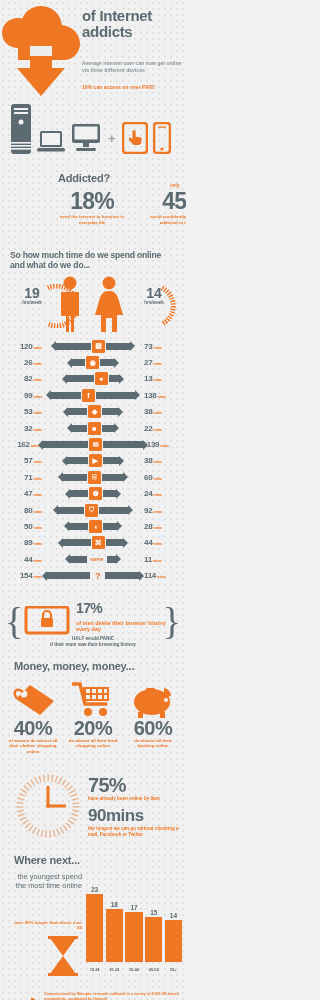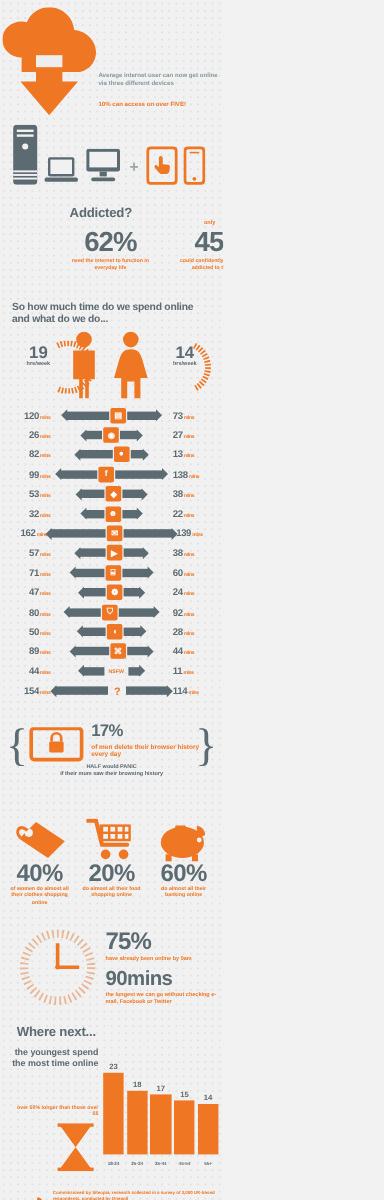--- a/index.html
+++ b/index.html
@@ -116,21 +116,21 @@
   .clockwrap{position:relative;height:88px;}
   .clk{position:absolute;left:16px;top:2px;}
   .c-75{position:absolute;left:88px;top:4px;font-size:20px;font-weight:bold;color:#5c6b72;letter-spacing:-0.7px;}
   .c-75s{position:absolute;left:88px;top:26px;width:96px;font-size:4.6px;font-weight:bold;color:#ef7622;}
   .c-90{position:absolute;left:88px;top:36px;font-size:17px;font-weight:bold;color:#5c6b72;letter-spacing:-0.5px;}
   .c-90s{position:absolute;left:88px;top:56px;width:96px;font-size:4.6px;line-height:5.8px;font-weight:bold;color:#ef7622;}
 
   
   .wherenext{position:relative;height:122px;}
   .wherenext h2{margin:0;position:absolute;left:14px;top:-4px;font-size:11px;font-weight:bold;color:#5c6b72;letter-spacing:-0.2px;}
-  .wn-text{position:absolute;left:10px;top:14px;width:72px;text-align:right;font-size:7.4px;line-height:9px;font-weight:bold;color:#5c6b72;}
+  .wn-text{position:absolute;left:10px;top:14px;width:72px;text-align:right;font-size:7.4px;line-height:9px;font-weight:normal;color:#5c6b72;}
   .wn-note{position:absolute;left:10px;top:62px;width:72px;text-align:right;font-size:4.4px;line-height:5.6px;font-weight:bold;color:#ef7622;}
   .hourglass{position:absolute;left:46px;top:78px;}
   .chart{position:absolute;left:86px;top:8px;width:96px;height:110px;}
   .bars{position:absolute;left:0;bottom:14px;width:96px;height:84px;display:flex;align-items:flex-end;gap:2.5px;}
   .bar-col{flex:1;display:flex;flex-direction:column;align-items:center;justify-content:flex-end;height:100%;}
   .bar-val{font-size:6.4px;font-weight:bold;color:#5c6b72;margin-bottom:1px;}
   .bar{width:100%;background:#ef7622;}
   .xlabels{position:absolute;left:0;bottom:4px;width:96px;display:flex;gap:2.5px;}
   .xlab{flex:1;text-align:center;font-size:3.8px;font-weight:bold;color:#5c6b72;}
 
@@ -146,20 +146,22 @@
 
   <div class="header">
     <div class="cloud-wrap">
       <svg width="78" height="90" viewBox="0 0 78 90">
         <path fill="#ef7622" d="M16 42c-9 0-16-6.5-16-15s7-15 16-15c1.5 0 3 .2 4.4.6C23 5.2 30.5 0 39 0c11 0 20 8.4 20.8 19C70 19.8 78 28 78 37.5c0 9-7 16.5-16 16.5H16z"></path>
         <path fill="#ef7622" d="M28 40h22v22h13L39 90 15 62h13z"></path>
         <rect x="28" y="40" width="22" height="10" fill="#eeeeee"></rect>
       </svg>
     </div>
     <div class="title">
+      <div>of Internet</div>
+      <div>addicts</div>
     </div>
     <div class="sub">Average internet user can now get online via three different devices</div>
     <div class="sub-orange">10% can access on over FIVE!</div>
   </div>
 
   <div class="devices">
     <div class="devrow">
       <svg width="22" height="50">
         <rect x="1" y="0" width="20" height="50" rx="3" fill="#5c6b72"></rect>
         <rect x="4" y="4" width="14" height="2" fill="#f1f1f1"></rect>
@@ -189,21 +191,21 @@
         <rect x="1" y="1" width="16" height="30" rx="3" fill="none" stroke="#ef7622" stroke-width="2.6"></rect>
         <rect x="5" y="4.5" width="8" height="1.3" fill="#ef7622"></rect>
         <circle cx="9" cy="27" r="1.6" fill="#ef7622"></circle>
       </svg>
     </div>
   </div>
 
   <div class="addicted">
     <h2>Addicted?</h2>
     <div class="pct-col left">
-      <div class="bignum">62%</div>
+      <div class="bignum">18%</div>
       <div class="pct-cap">need the internet to function in everyday life</div>
     </div>
     <div class="pct-col right">
       <div style="position:relative;">
         <span class="only">only</span>
         <div class="bignum">45%</div>
       </div>
       <div class="pct-cap">could confidently say they aren't addicted to the internet</div>
     </div>
   </div>
@@ -386,20 +388,21 @@
     </svg>
     <div class="h-pct">17%</div>
     <div class="h-sub">of men delete their browser history every day</div>
     <div class="h-note">
       <div>HALF would PANIC</div>
       <div>if their mum saw their browsing history</div>
     </div>
   </div>
 
   <div class="money">
+    <h2>Money, money, money...</h2>
 
     <div class="m-col a">
       <div class="m-ico">
         <svg width="46" height="34" viewBox="0 0 46 34">
           <path d="M20 2 L44 18 L30 32 L6 16 Z" fill="#ef7622"></path>
           <circle cx="14" cy="11" r="3.4" fill="#f1f1f1"></circle>
           <path d="M13 9 C6 3 2 10 7 15" fill="none" stroke="#ef7622" stroke-width="2.6"></path>
         </svg>
       </div>
       <div class="m-pct">40%</div>

